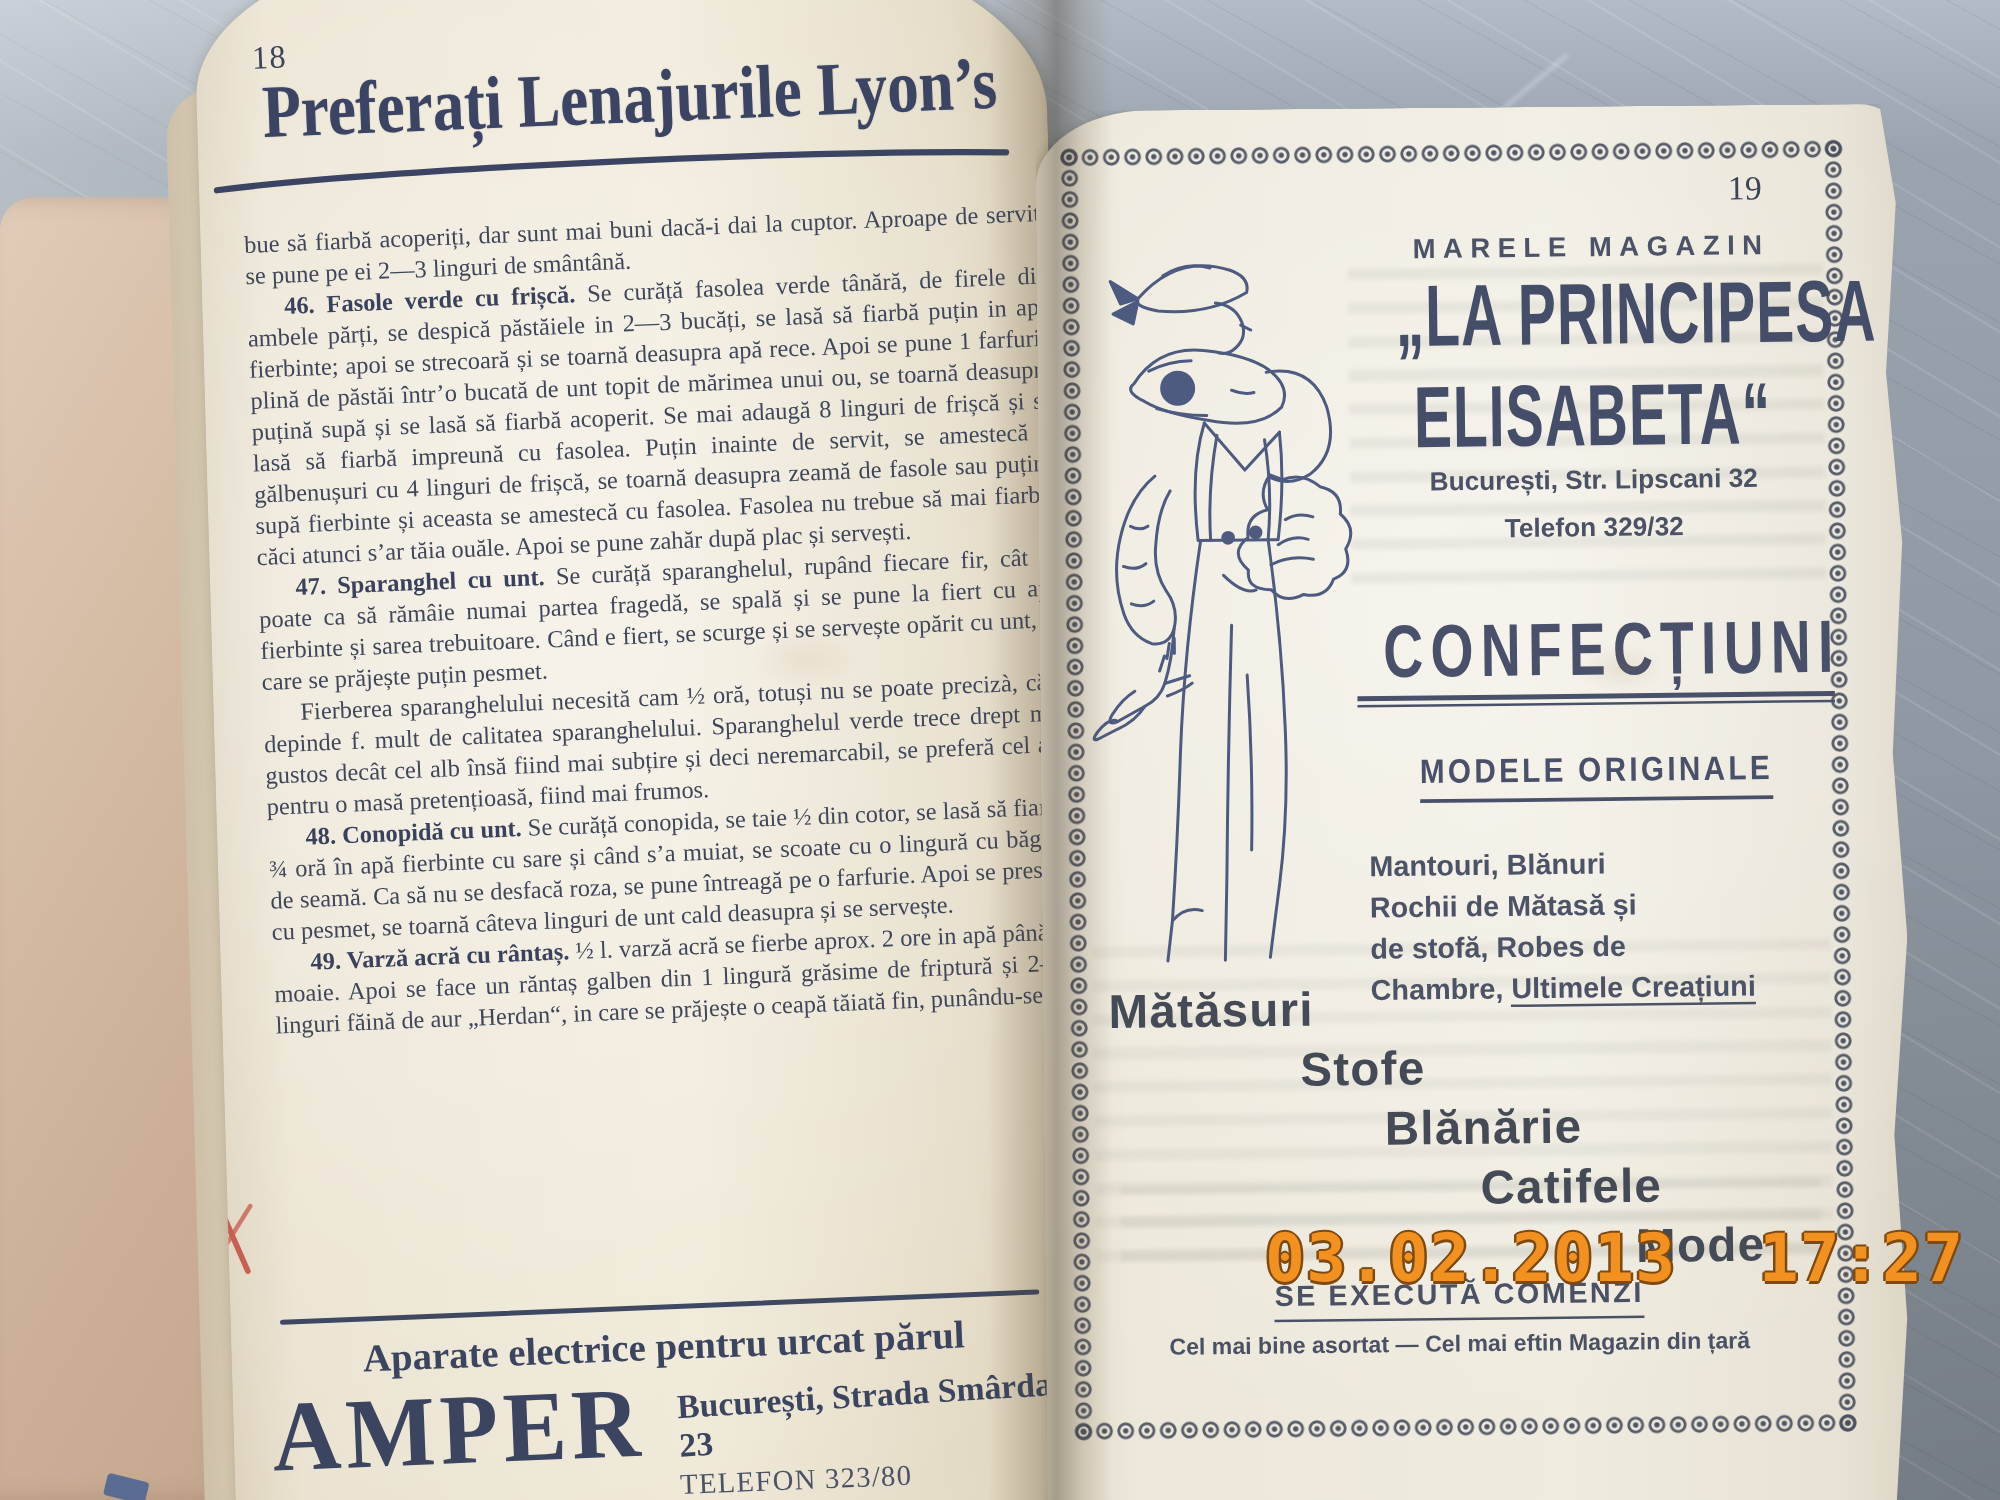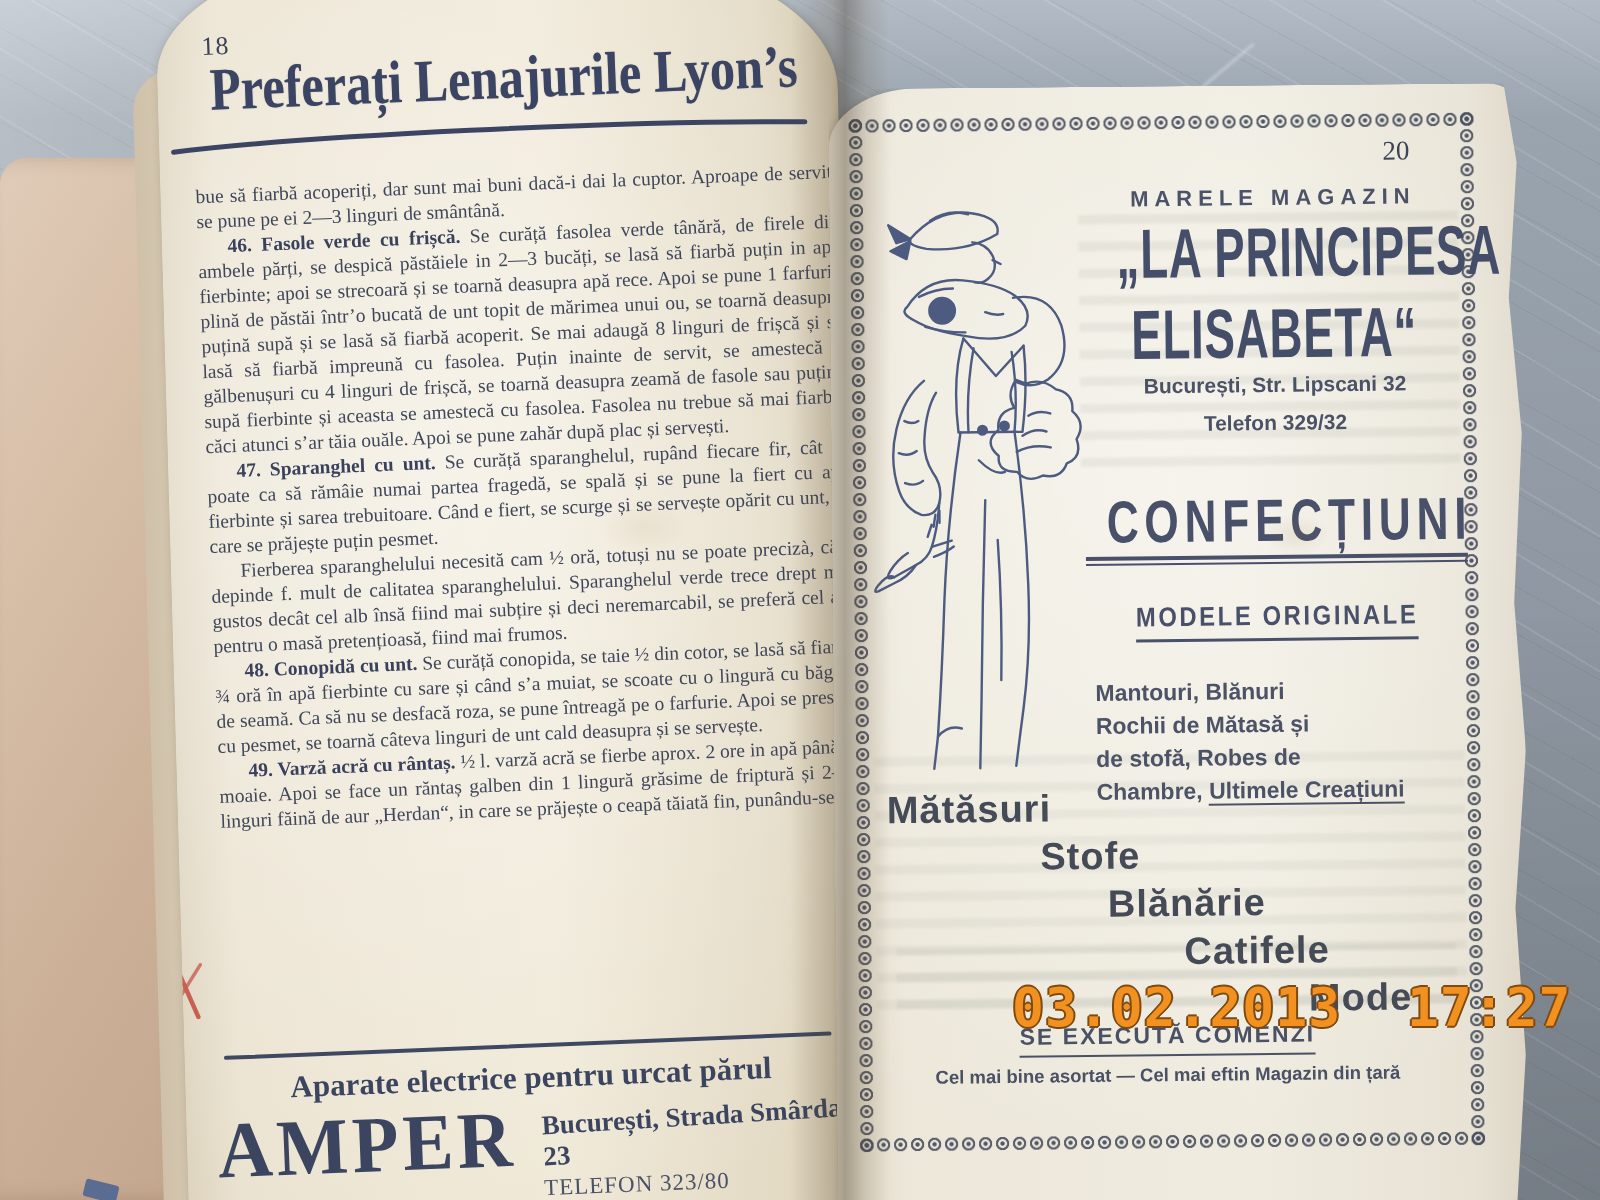--- a/index.html
+++ b/index.html
@@ -177,21 +177,21 @@
       <path d="M18,10 L40,66" stroke="#c24a3e" stroke-width="4.5" stroke-linecap="round" fill="none"></path>
       <path d="M44,14 L14,58" stroke="#c24a3e" stroke-width="3.5" stroke-linecap="round" fill="none" opacity=".8"></path>
     </svg>
 
     <div class="stain" style="left:430px;top:560px;width:90px;height:50px;background:radial-gradient(closest-side,rgba(165,130,70,.10),transparent);"></div>
   </div>
 </div>
 
 <div class="page page-right">
   <div class="rp">
-    <div class="rp-num">20</div>
+    <div class="rp-num">19</div>
 
     <div class="ghost" style="left:250px;top:120px;width:380px;height:260px;"></div>
     <div class="ghost" style="left:40px;top:660px;width:590px;height:260px;opacity:.07;"></div>
     <div class="ghost" style="left:60px;top:860px;width:560px;height:60px;opacity:.08;"></div>
 
     <div class="rb rb-top"></div>
     <div class="rb rb-bottom"></div>
     <div class="rb rb-left"></div>
     <div class="rb rb-right"></div>
 

